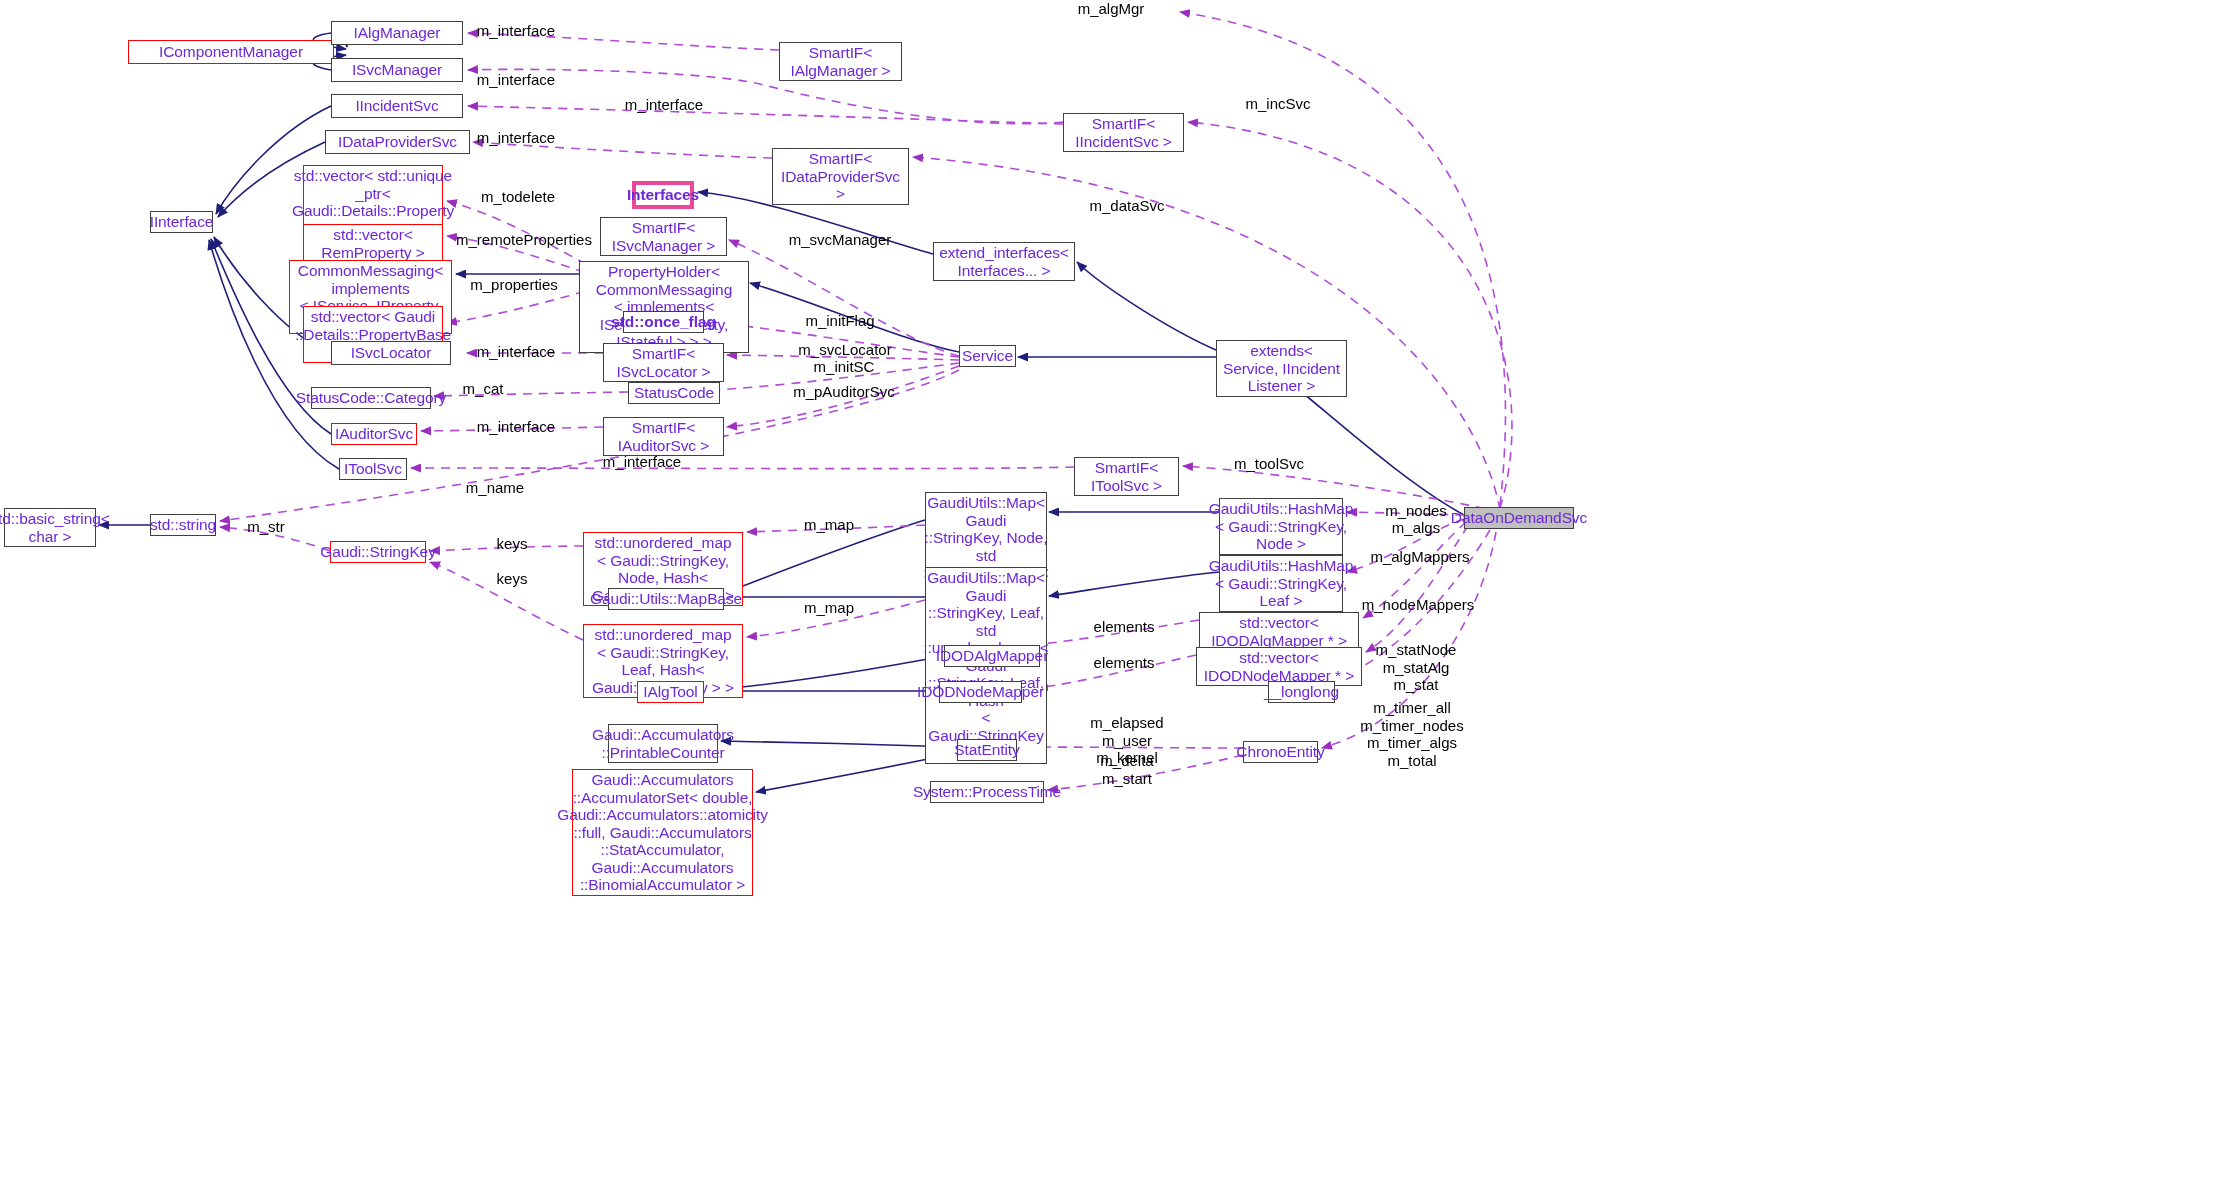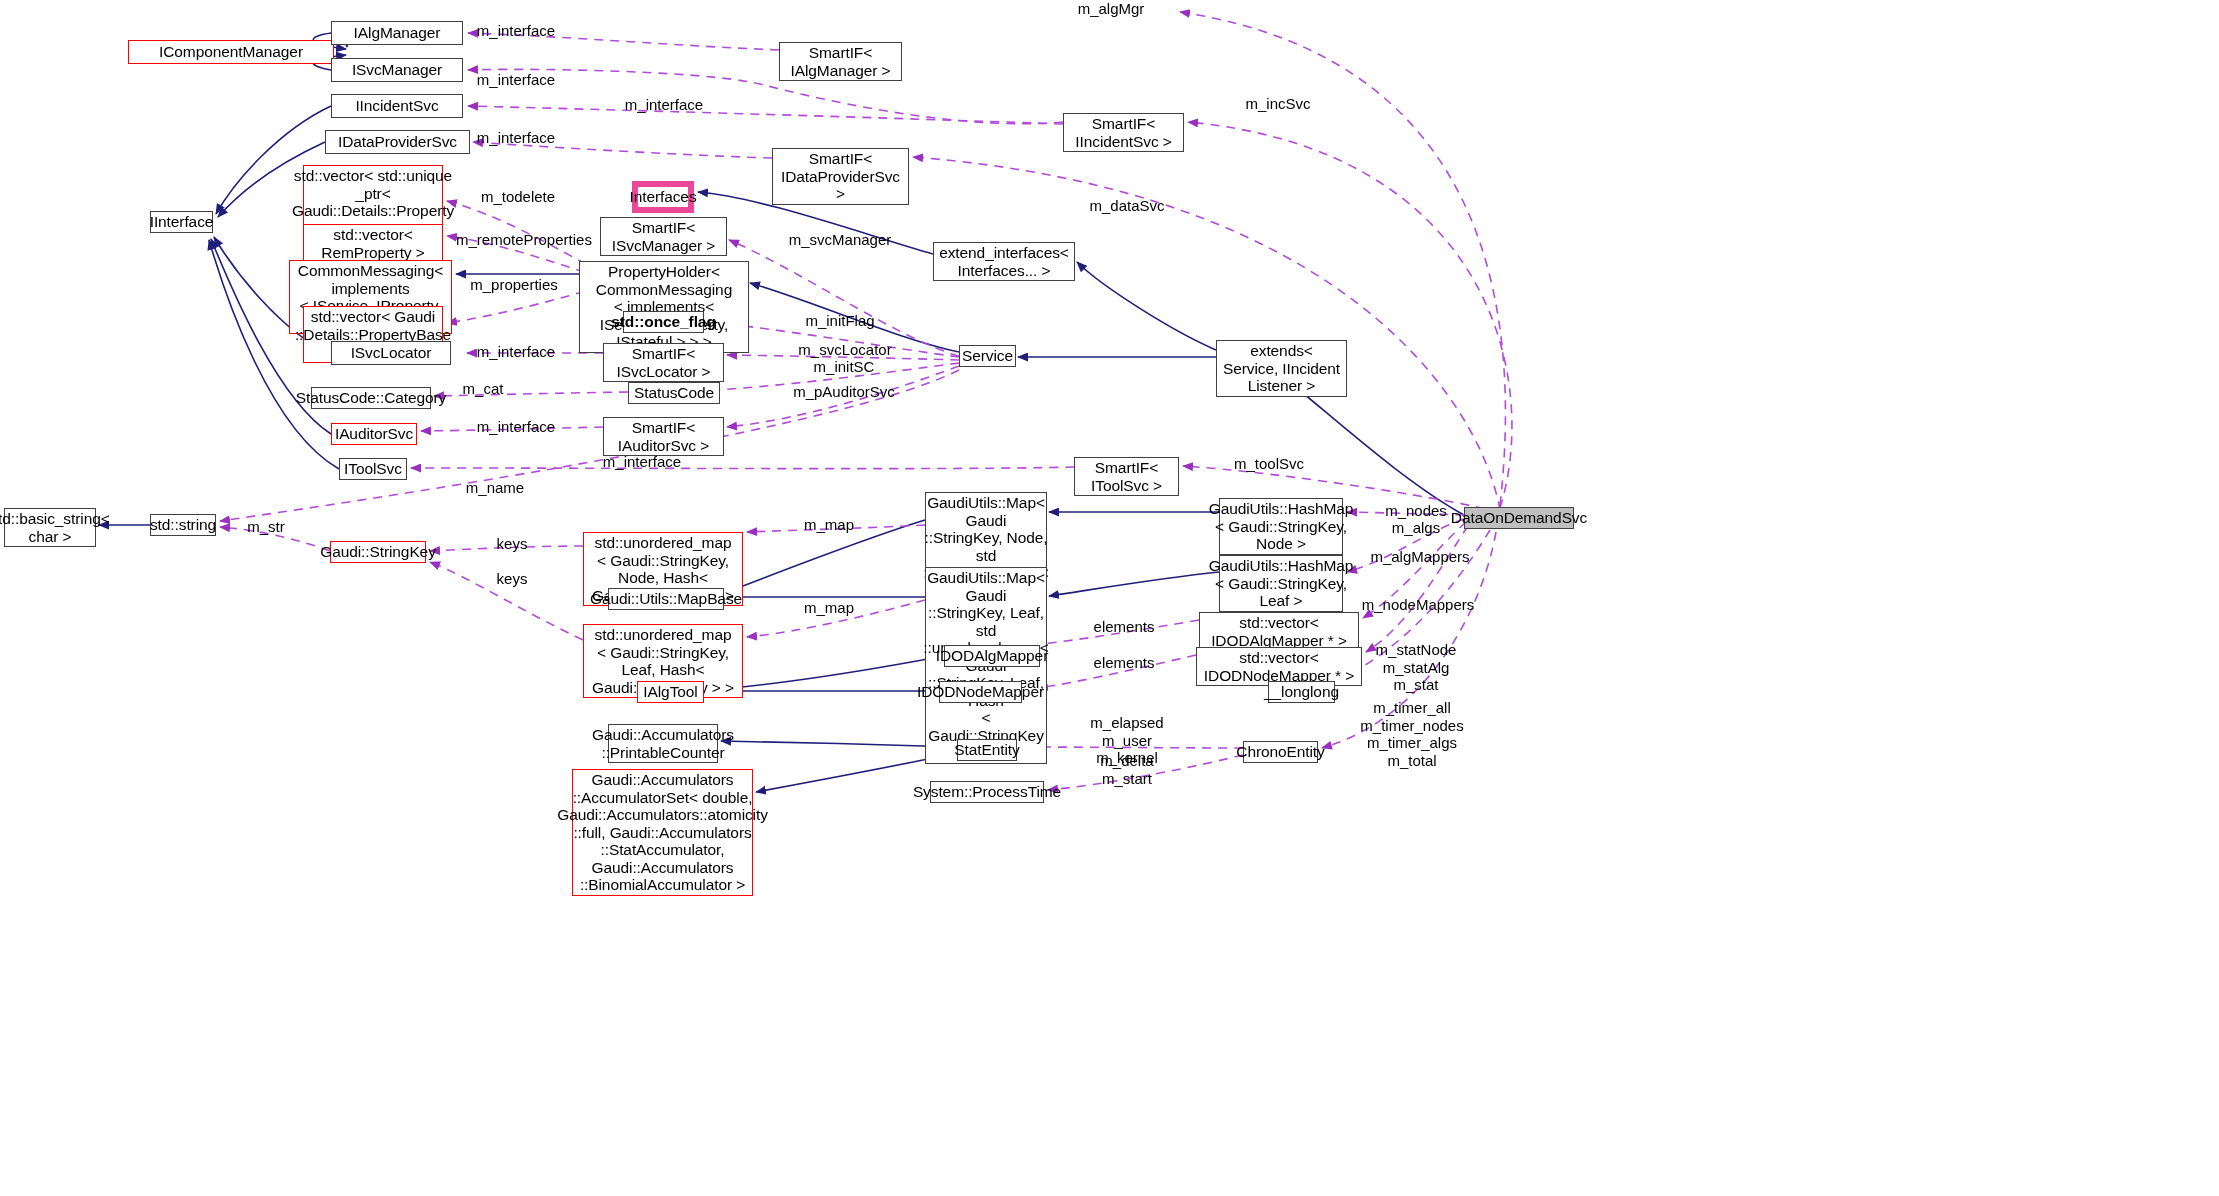--- a/index.html
+++ b/index.html
@@ -15,34 +15,34 @@
   svg.edges{
     position:absolute; left:0; top:0;
     width:2219px; height:1196px;
     pointer-events:none;
   }
   .node{
     position:absolute;
     box-sizing:border-box;
     border:1px solid #404040;
     background:#ffffff;
-    color:#000000;
+    color:#6d28d9;
     font-size:15.5px;
     line-height:17.5px;
     text-align:center;
     display:flex;
     align-items:center;
     justify-content:center;
     white-space:pre-line;
     padding:1px 4px;
     letter-spacing:-0.1px;
   }
   .node.red{ border:1px solid #ff0000; }
   .node.grey{ background:#bfbfbf; border:1px solid #404040; }
-  .node.light{ border:6px solid #ec4899; }
+  .node.light{ border:4px solid #ec4899;font-weight:bold; }
   .edgelabel{
     position:absolute;
     font-size:15px;
     line-height:17.5px;
     color:#000000;
     white-space:pre-line;
     text-align:center;
     background:transparent;
   }
 </style>

